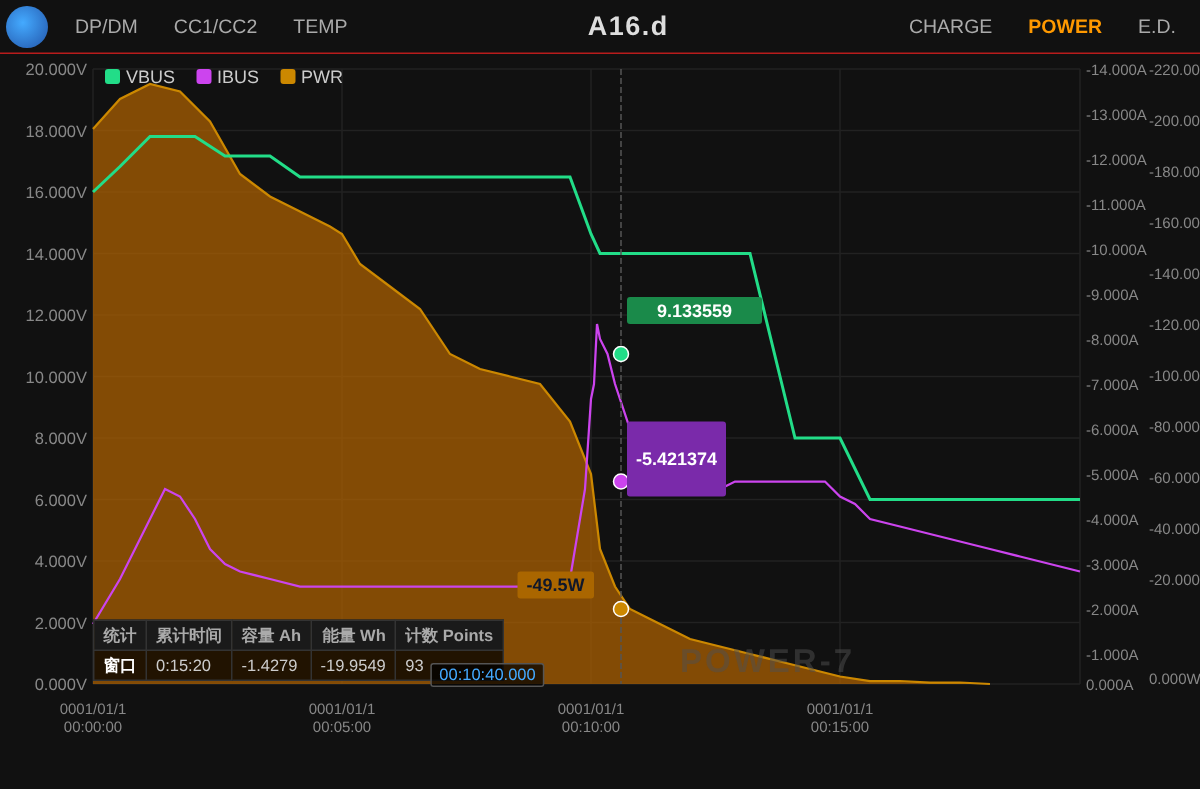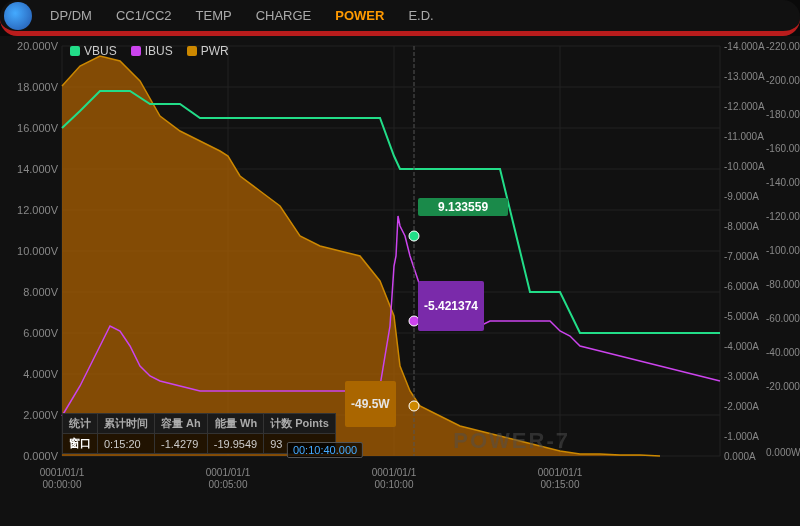--- a/index.html
+++ b/index.html
@@ -12,23 +12,22 @@
       overflow: hidden;
       position: relative;
     }
 
     
     .top-nav {
       display: flex;
       align-items: center;
       height: 36px;
       background: #111;
-      border-bottom: 5px solid #b91c1c;
+      border-bottom: 1px solid #b91c1c;
       padding: 0 4px;
-      border-radius: 17px;
     }
     .nav-logo {
       width: 28px;
       height: 28px;
       border-radius: 50%;
       background: radial-gradient(circle at 40% 40%, #4af, #25a);
       margin-right: 6px;
       flex-shrink: 0;
     }
     .nav-tab {
@@ -117,24 +116,24 @@
       background: #7a2aaa;
       color: #fff;
       font-size: 12px;
       font-weight: bold;
       padding: 18px 6px;
       border-radius: 2px;
     }
     .tooltip-orange {
       position: absolute;
       background: #aa6600;
-      color: #e5e5e5;
+      color: #0f172a;
       font-size: 12px;
       font-weight: bold;
-      padding: 16px 6px;
+      padding: 2px 6px;
       border-radius: 2px;
     }
 
     
     .time-marker {
       position: absolute;
       bottom: 68px;
       left: 50%;
       transform: translateX(-50%);
       background: rgba(0,0,0,0.7);
@@ -168,20 +167,21 @@
     }
   </style>
 </head>
 <body>
 
 <div class="top-nav">
   <div class="nav-logo"></div>
   <div class="nav-tab">DP/DM</div>
   <div class="nav-tab">CC1/CC2</div>
   <div class="nav-tab">TEMP</div>
+  <div class="nav-title">A16.d</div>
   <div class="nav-tab">CHARGE</div>
   <div class="nav-tab active-orange">POWER</div>
   <div class="nav-tab">E.D.</div>
 </div>
 
 <div class="chart-container">
 
   <svg class="chart" viewBox="0 0 800 490">
 
     <rect width="800" height="490" fill="#111"></rect>

